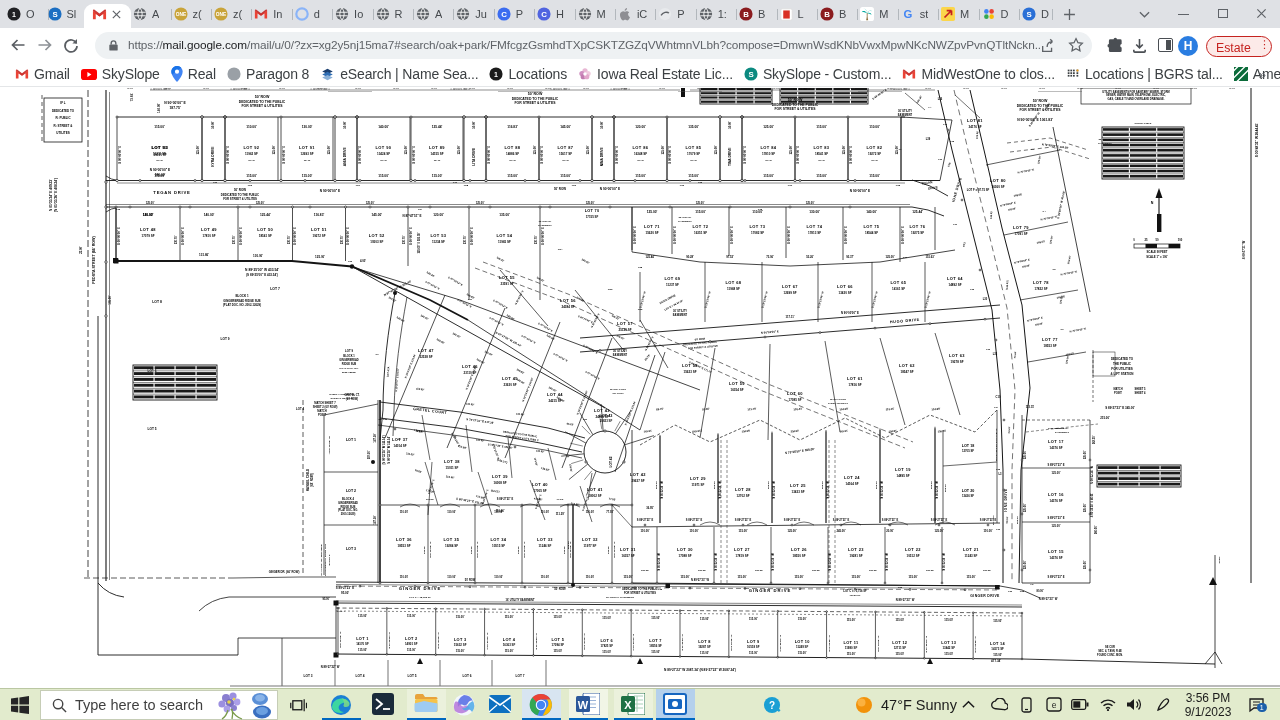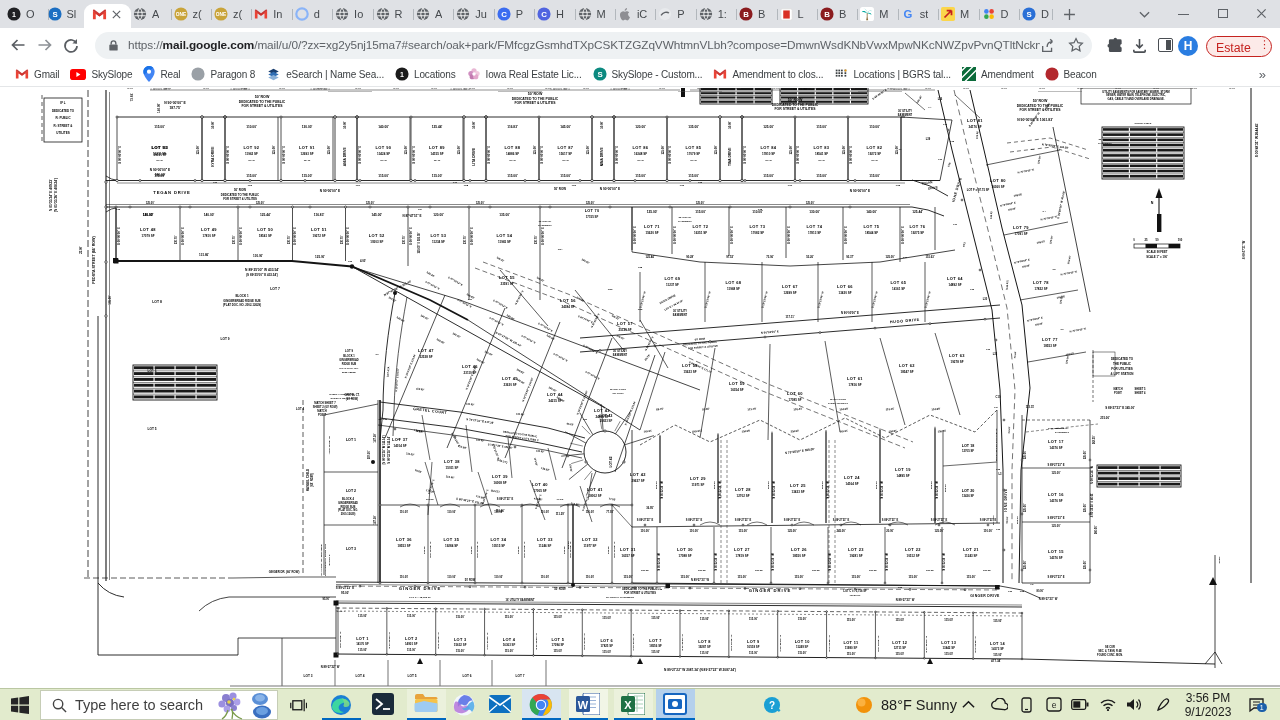--- a/index.html
+++ b/index.html
@@ -5,21 +5,21 @@
 .abs{position:absolute}
 #tabstrip{position:absolute;left:0;top:0;width:1280px;height:28px;background:#dfe1e5}
 .tab{position:absolute;top:0;height:28px;display:flex;align-items:center}
 .tab .ttl{font-size:11px;color:#45494d;margin-left:5px;white-space:nowrap;overflow:hidden}
 .tdiv{position:absolute;top:9px;width:1px;height:11px;background:#9aa0a6;opacity:.65}
 #toolbar{position:absolute;left:0;top:28px;width:1280px;height:34px;background:#fff}
 #omni{position:absolute;left:95px;top:3.5px;width:997px;height:27px;background:#eef1f3;border-radius:13.5px;display:flex;align-items:center}
 #urltxt{font-size:11.8px;letter-spacing:-.1px;color:#5f6368;white-space:nowrap;overflow:hidden;width:912px}
 #bookmarks{position:absolute;left:0;top:62px;width:1280px;height:25px;background:#fff;border-bottom:1px solid #e4e6e8;display:flex;align-items:center;padding-left:4px}
 .bm{display:flex;align-items:center;gap:5px;margin-left:11px;white-space:nowrap}
-.bm span{font-size:10px;letter-spacing:-.15px;color:#3c4043}
+.bm span{font-size:14px;letter-spacing:-.15px;color:#3c4043}
 #content{position:absolute;left:0;top:88px;width:1280px;height:600px;background:#fff}
 #taskbar{position:absolute;left:0;top:688px;width:1280px;height:32px;background:#e2ebcd;border-top:1px solid #bac7a2}
 .ul{position:absolute;bottom:0;height:2.5px;background:#0067c0}
 #searchbox{position:absolute;left:40px;top:1px;width:238px;height:30px;background:#fff;border:1px solid #c6cdb6;display:flex;align-items:center}
 svg{display:block}
 </style></head><body>
 <div id="tabstrip">
 <div class="tab" style="left:0px;width:40px">
       <div style="margin-left:7px">
         <svg width="14" height="14" viewBox="0 0 16 16">
@@ -302,21 +302,21 @@
     </svg>
 <svg class="abs" style="left:62px;top:8px" width="18" height="18" viewBox="0 0 18 18">
       <path d="M14.5 7.5A6 6 0 1 0 15 10" stroke="#5a5e63" stroke-width="1.7" fill="none"></path>
       <path d="M15 3v4.6h-4.6z" fill="#5a5e63"></path>
     </svg>
 <div id="omni">
 <svg style="margin-left:12px" width="13" height="13" viewBox="0 0 14 14">
         <rect x="2.5" y="6" width="9" height="6.5" rx="1" fill="#5f6368"></rect>
         <path d="M4.5 6V4.5a2.5 2.5 0 0 1 5 0V6" stroke="#5f6368" stroke-width="1.5" fill="none"></path>
       </svg>
-<div id="urltxt" style="margin-left:8px">https://<b style="color:#202124;font-weight:700">mail.google.com</b>/mail/u/0/?zx=xg2y5nj15ma7#search/oak+park/FMfcgzGsmhdTXpCSKTZGZqVWhtmnVLbh?compose=DmwnWsdKNbVwxMpwNKcNWZpvPvnQTltNckn...</div>
+<div id="urltxt" style="margin-left:8px">https://<b style="color:#202124;font-weight:400">mail.google.com</b>/mail/u/0/?zx=xg2y5nj15ma7#search/oak+park/FMfcgzGsmhdTXpCSKTZGZqVWhtmnVLbh?compose=DmwnWsdKNbVwxMpwNKcNWZpvPvnQTltNckn...</div>
 <svg style="position:absolute;left:945px;top:6px" width="16" height="16" viewBox="0 0 18 18">
         <path d="M3 9v6h10v-4" stroke="#5f6368" stroke-width="1.5" fill="none"></path>
         <path d="M8 10c0-4 2-6 6-6m0 0l-2.5-2.5M14 4l-2.5 2.5" stroke="#5f6368" stroke-width="1.5" fill="none"></path>
       </svg>
 <svg style="position:absolute;left:973px;top:5.5px" width="16" height="16" viewBox="0 0 18 18">
         <path d="M9 1.8l2.2 4.6 5 .7-3.6 3.5.9 5-4.5-2.4-4.5 2.4.9-5L1.8 7.1l5-.7z" fill="none" stroke="#5f6368" stroke-width="1.4"></path>
       </svg>
 </div>
 <svg class="abs" style="left:1107px;top:9px" width="17" height="17" viewBox="0 0 18 18">
       <path d="M7 2.5a1.8 1.8 0 0 1 3.6 0H14a1.5 1.5 0 0 1 1.5 1.5v3.4a1.9 1.9 0 0 0 0 3.7v3.4A1.5 1.5 0 0 1 14 16H3.5A1.5 1.5 0 0 1 2 14.5V11a1.9 1.9 0 0 1 0-3.7V4A1.5 1.5 0 0 1 3.5 2.5z" fill="#4a4e53"></path>
@@ -396,21 +396,21 @@
         <text x="8" y="11.3" font-size="9" font-family="Liberation Sans" font-weight="bold" fill="#fff" text-anchor="middle">S</text>
       </svg>
       <span>SkySlope - Custom...</span>
     </div>
 <div class="bm">
       <svg width="14" height="14" viewBox="0 0 16 16">
         <path d="M1 13V4l7 5 7-5v9h-3V7.5L8 10 4 7.5V13z" fill="#ea4335"></path>
         <path d="M1 4l2-1.5L8 6l5-3.5L15 4 8 9z" fill="#ea4335" opacity="0"></path>
         <path d="M1 4c0-1 .8-1.6 1.7-1L8 7l5.3-4c.9-.6 1.7 0 1.7 1L8 10z" fill="#c5221f" opacity=".9"></path>
       </svg>
-      <span>Amendment to clos...</span>
+      <span>MidWestOne to clos...</span>
     </div>
 <div class="bm">
       <svg width="14" height="14" viewBox="0 0 16 16">
         <rect x="2" y="3" width="2" height="2" fill="#3c4043"></rect>
         <rect x="5" y="3" width="2" height="2" fill="#3c4043"></rect>
         <rect x="8" y="3" width="2" height="2" fill="#3c4043"></rect>
         <rect x="12" y="3" width="2" height="2" fill="#3c4043"></rect>
         <rect x="2" y="6" width="2" height="2" fill="#3c4043"></rect>
         <rect x="5" y="6" width="2" height="2" fill="#3c4043"></rect>
         <rect x="8" y="6" width="2" height="2" fill="#3c4043"></rect>
@@ -2022,21 +2022,21 @@
       <svg width="20" height="20" viewBox="0 0 26 26">
         <circle cx="13" cy="13" r="10.5" fill="#1a9fd4"></circle>
         <text x="13" y="18" font-size="13" font-family="Liberation Sans" font-weight="bold" fill="#fff" text-anchor="middle">?</text>
         <path d="M20 18l3 3" stroke="#1a9fd4" stroke-width="3"></path>
       </svg>
     </div>
 <svg class="abs" style="left:855px;top:7px" width="18" height="18" viewBox="0 0 18 18">
       <circle cx="9" cy="9" r="8" fill="#f2920a"></circle>
       <circle cx="6.5" cy="6.5" r="4" fill="#fdb94d" opacity=".8"></circle>
     </svg>
-<div class="abs" style="left:881px;top:8px;font-size:14.5px;color:#1b1b1b">88°F Sunny</div>
+<div class="abs" style="left:881px;top:8px;font-size:14.5px;color:#1b1b1b">47°F Sunny</div>
 <svg class="abs" style="left:962px;top:11px" width="13" height="9" viewBox="0 0 14 9">
       <path d="M1 7.5L7 1.5l6 6" stroke="#1b1b1b" stroke-width="1.6" fill="none"></path>
     </svg>
 <svg class="abs" style="left:991px;top:9px" width="17" height="13" viewBox="0 0 18 13">
       <path d="M5 11a4 4 0 0 1-.5-8A5.5 5.5 0 0 1 15 5a3.5 3.5 0 0 1-1 7z" fill="none" stroke="#1b1b1b" stroke-width="1.4"></path>
     </svg>
 <svg class="abs" style="left:1021px;top:8px" width="11" height="16" viewBox="0 0 11 16">
       <rect x="1" y="1" width="9" height="14" rx="2" fill="none" stroke="#1b1b1b" stroke-width="1.3"></rect>
       <path d="M4 12.5h3" stroke="#1b1b1b" stroke-width="1.2"></path>
     </svg>

